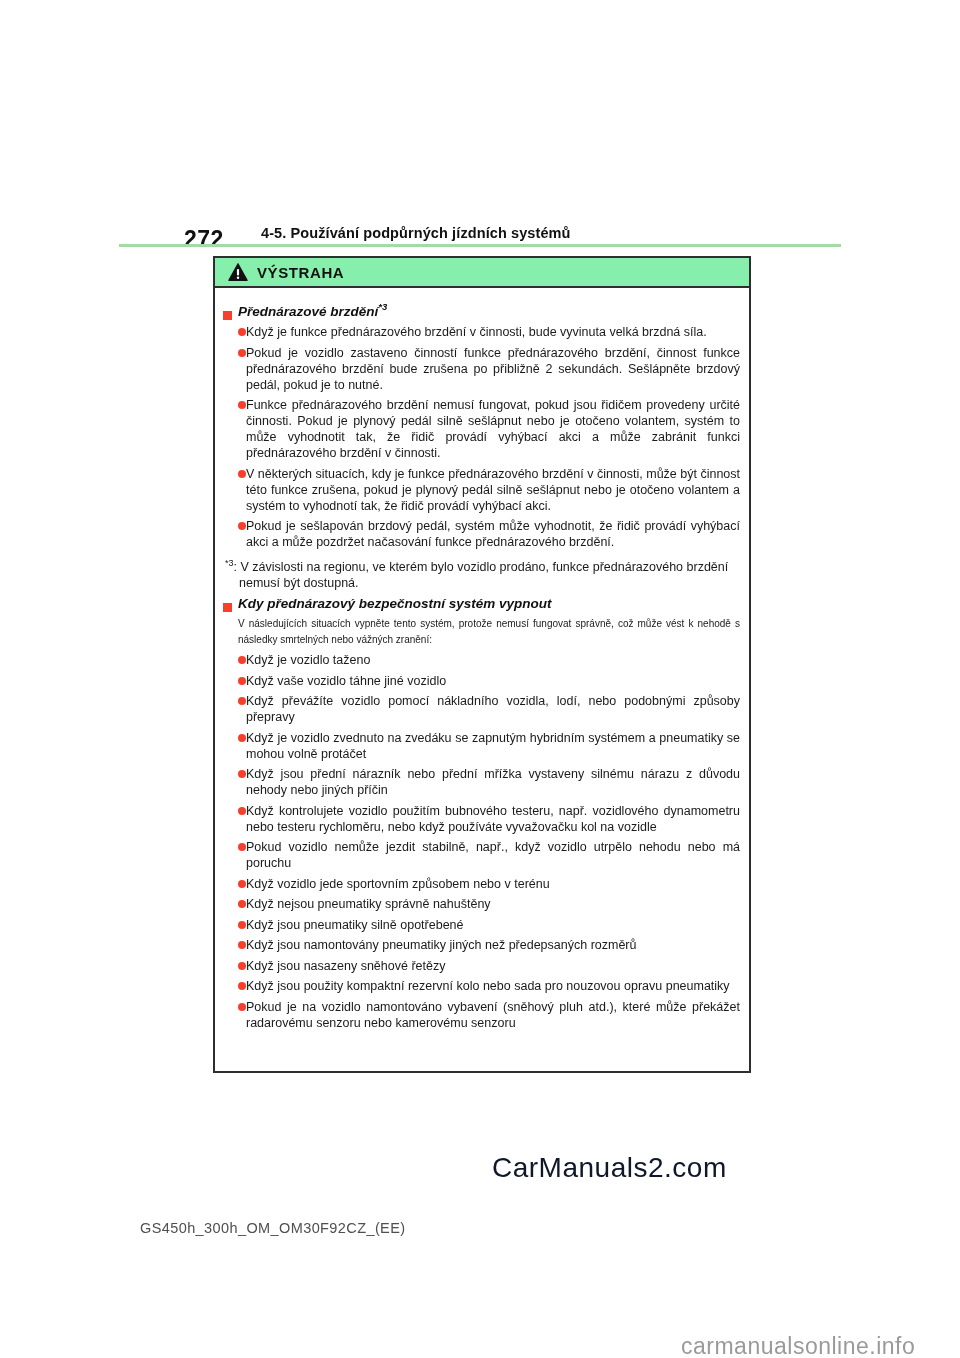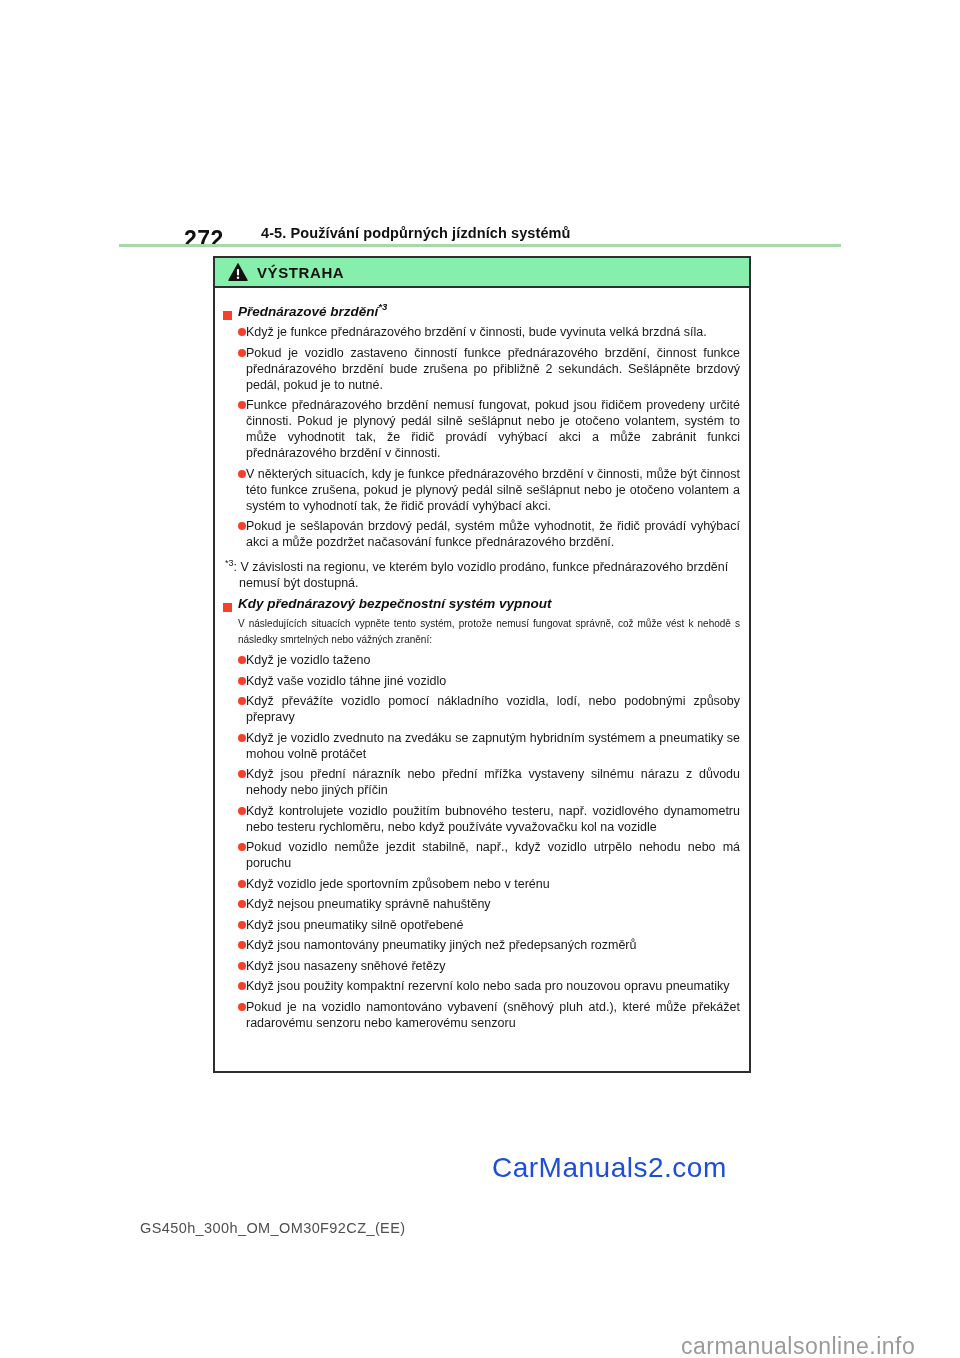--- a/index.html
+++ b/index.html
@@ -209,17 +209,17 @@
         <p>Když jsou použity kompaktní rezervní kolo nebo sada pro nouzovou opravu pneumatiky</p>
       </div>
       <div class="bullet">
         <span class="dot accent-bg" style="background: rgb(246, 64, 43);"></span>
         <p>Pokud je na vozidlo namontováno vybavení (sněhový pluh atd.), které může překážet radarovému senzoru nebo kamerovému senzoru</p>
       </div>
 
     </div>
   </div>
 
-  <div class="wm-blue" style="color: #1d4ed8;">CarManuals2.com</div>
+  <div class="wm-blue" style="color: #0f172a;">CarManuals2.com</div>
   <div class="footer-code">GS450h_300h_OM_OM30F92CZ_(EE)</div>
   <div class="wm-gray" style="color: rgb(154, 154, 154);">carmanualsonline.info</div>
 
 </div>
 
 </body></html>

